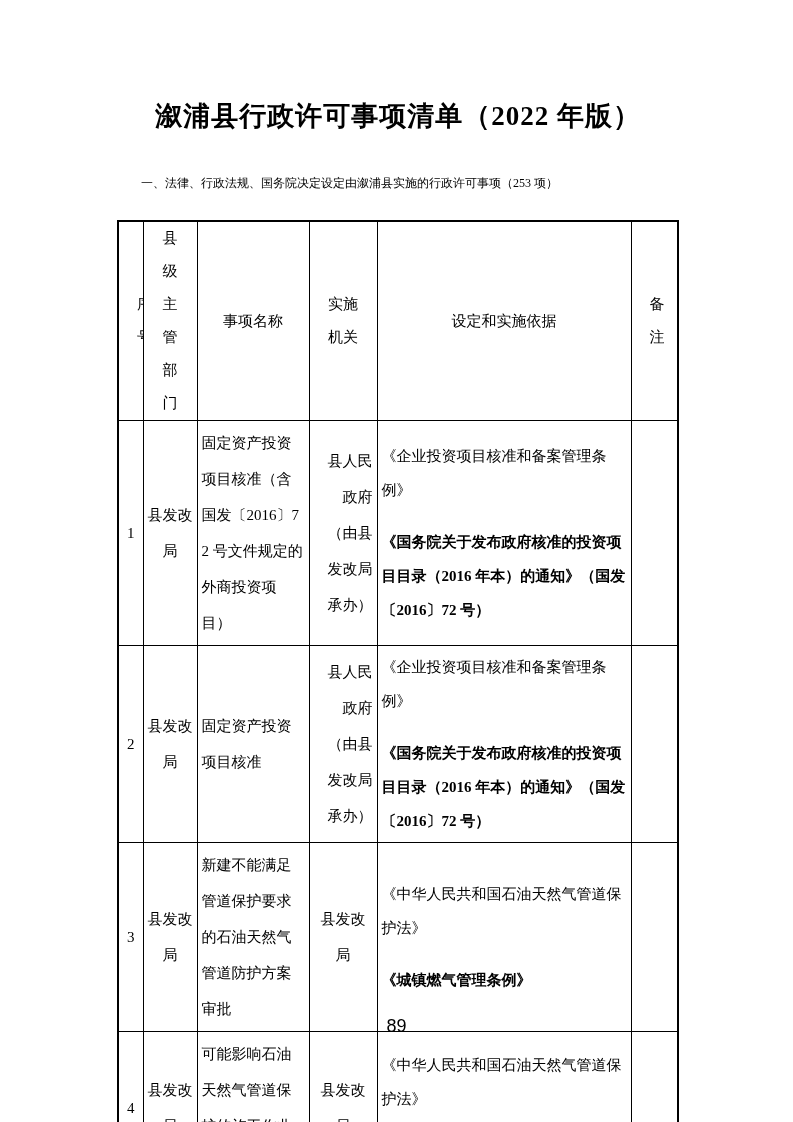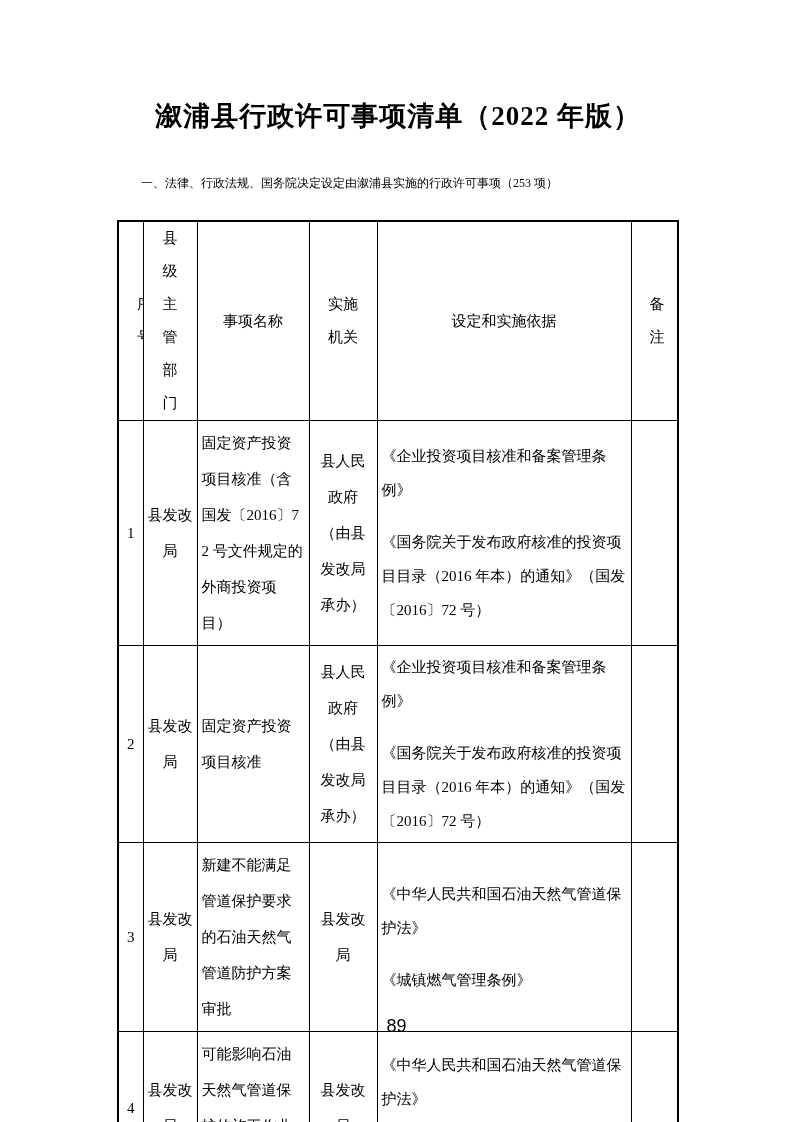--- a/index.html
+++ b/index.html
@@ -70,32 +70,33 @@
   }
   td.cell-item {
     text-align: left;
     line-height: 36px;
     padding: 0 3px;
   }
   td.cell-agency {
     line-height: 36px;
     padding: 0 2px;
   }
-  td.cell-agency.wrapped { text-align: center; }
+  td.cell-agency.wrapped { text-align: right; }
   td.cell-agency.centered { text-align: center; }
   td.cell-basis {
     text-align: left;
     padding: 0 4px 0 6px;
   }
   td.cell-basis p {
     margin: 0;
     line-height: 34px;
   }
   td.cell-basis p + p {
     margin-top: 18px;
+    font-weight: bold;
   }
   td.cell-remark { }
   .page-number {
     position: absolute;
     left: 0;
     top: 1016px;
     width: 793px;
     text-align: center;
     font-size: 18px;
     font-family: "Liberation Sans", "DejaVu Sans", sans-serif;

